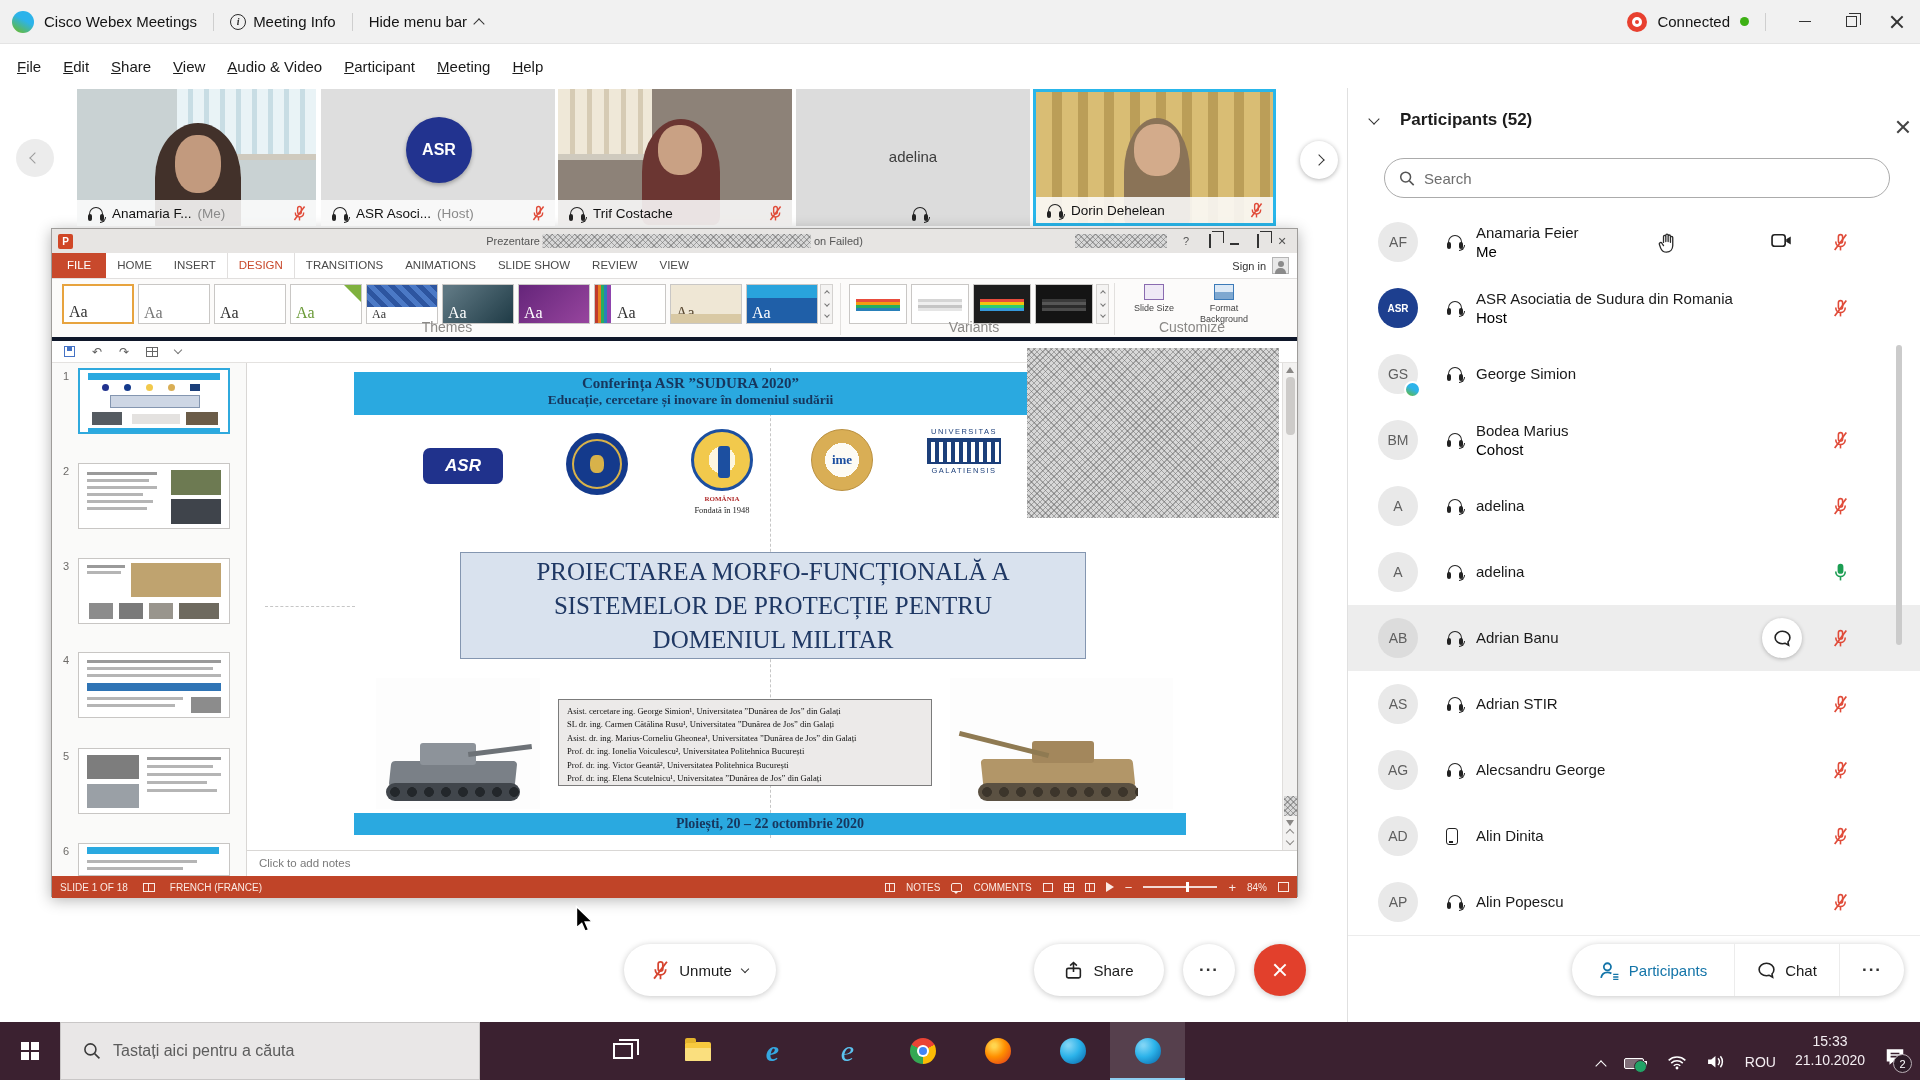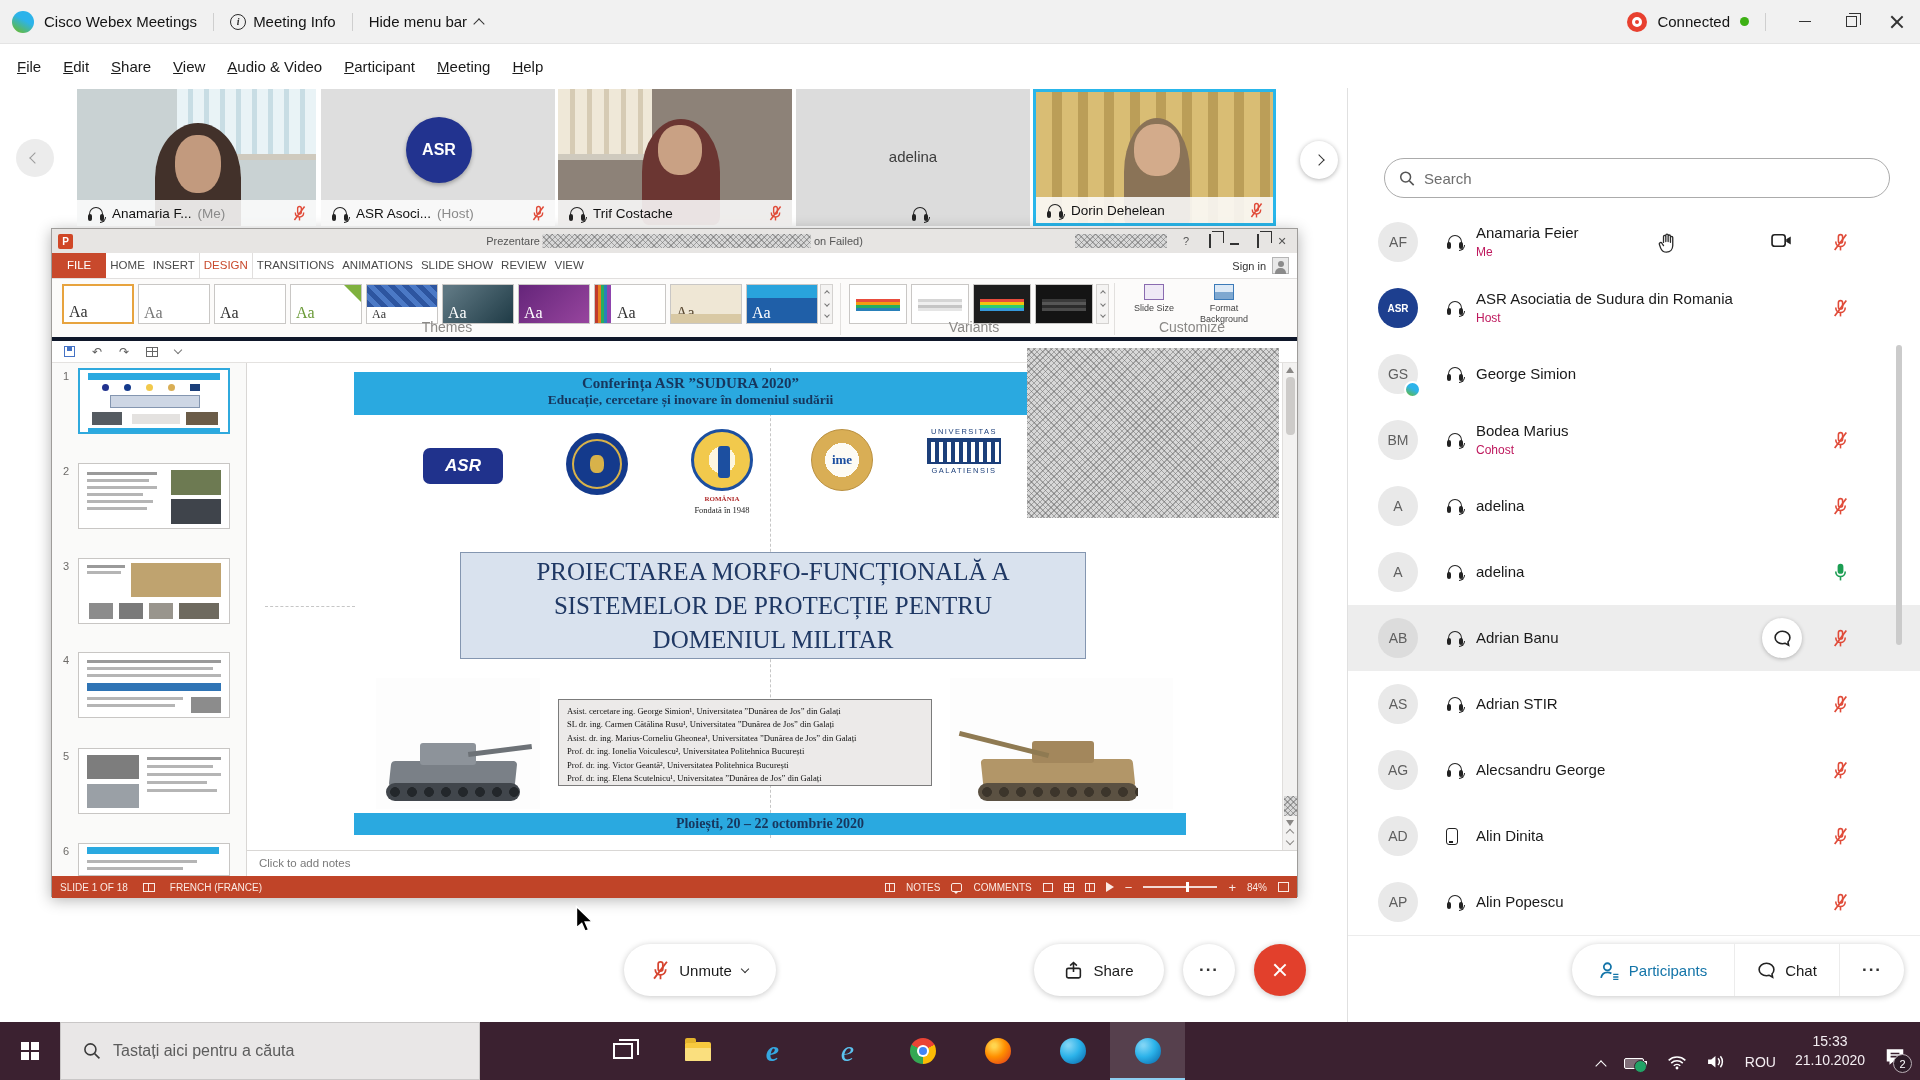--- a/index.html
+++ b/index.html
@@ -57,21 +57,21 @@
 
 
 .ppt{position:absolute;left:51px;top:228px;width:1247px;height:669px;background:#fff;border:1px solid #9e9c9a;box-shadow:0 3px 14px rgba(0,0,0,.3)}
 .ppt-title{position:relative;height:24px;background:#e7e5e3;display:flex;align-items:center;font-size:11px;color:#555}
 .ppt-icon{width:15px;height:15px;margin-left:6px;background:#d04727;color:#fff;font:700 10px/15px "Liberation Sans",sans-serif;text-align:center;border-radius:2px}
 .ppt-center{position:absolute;left:50%;top:0;height:24px;transform:translateX(-50%);display:flex;align-items:center;gap:3px}
 .hatch{background-color:#d8d8d8;background-image:repeating-linear-gradient(45deg,rgba(95,95,95,.45) 0 1px,transparent 1px 4px),repeating-linear-gradient(-45deg,rgba(95,95,95,.45) 0 1px,transparent 1px 4px)}
 .ppt-winbtns{margin-left:auto;display:flex;align-items:center;gap:2px;padding-right:4px}
 .pwb{width:22px;text-align:center;color:#555;font-size:11px}
 .tabs{height:26px;background:#fff;border-bottom:1px solid #e1dfde;display:flex;align-items:stretch;font-size:11.5px;color:#4a4a4a}
-.tab{padding:6px 4px 0}
+.tab{padding:6px 11px 0}
 .tab.file{background:#c8492c;color:#fff;padding:6px 15px 0}
 .tab.active{color:#c8492c;border-left:1px solid #e1dfde;border-right:1px solid #e1dfde;background:#fff}
 .signin{margin-left:auto;display:flex;align-items:center;gap:6px;padding-right:8px;font-size:11px;color:#333}
 .avatar-sq{position:relative;width:17px;height:17px;border:1px solid #b5b5b5;background:#e9e9e9}
 .avatar-sq::before{content:"";position:absolute;left:4.5px;top:2.5px;width:6px;height:6px;border-radius:50%;background:#8b8b8b}
 .avatar-sq::after{content:"";position:absolute;left:2px;top:9.5px;width:11px;height:6px;border-radius:5px 5px 0 0;background:#8b8b8b}
 .ribbon{position:relative;height:62px;background:#fcfbfa;border-bottom:4px solid #0f172a}
 .tile{position:absolute;top:5px;width:72px;height:40px;border:1px solid #c9c7c5;font:16px "Liberation Serif",serif;display:flex;align-items:flex-end;padding:1px 5px;color:#333;background:#fff;overflow:hidden}
 .tile.sel{border:2px solid #e7a33e}
 .t4{color:#6a9a37}
@@ -173,21 +173,21 @@
 .psearch input::placeholder{color:#6e6e6e}
 .prow{position:absolute;left:1348px;width:572px;height:66px}
 .prow.hl{background:#ededed}
 .pav{position:absolute;left:30px;top:13px;width:40px;height:40px;border-radius:50%;background:#e9e9e9;color:#5f5f5f;font-size:14px;display:flex;align-items:center;justify-content:center}
 .prow.hl .pav{background:#dcdcdc}
 .pav.asr{background:#1d3f8f;color:#fff;font:italic 700 10px "Liberation Sans",sans-serif}
 .presence{position:absolute;left:56px;top:40px;width:17px;height:17px;border-radius:50%;background:linear-gradient(210deg,#2cb3ea 45%,#5fb94c 90%);border:2px solid #fff}
 .pic{position:absolute;left:98px;top:25px}
 .pnm{position:absolute;left:128px;top:0;height:66px;display:flex;flex-direction:column;justify-content:center}
 .nm{font-size:15px;color:#1a1a1a;line-height:20px}
-.sb{font-size:12px;color:#be185d;line-height:18px}
+.sb{font-size:15px;color:#000000;line-height:18px}
 .ric{position:absolute;top:24px}
 .chatc{position:absolute;right:118px;top:13px;width:40px;height:40px;border-radius:50%;background:#fff;box-shadow:0 1px 4px rgba(0,0,0,.25);display:flex;align-items:center;justify-content:center}
 .pscroll2{position:absolute;left:1896px;top:345px;width:6px;height:300px;border-radius:3px;background:#cbcbcb}
 .phair{position:absolute;left:1348px;top:935px;width:572px;height:1px;background:#ececec}
 
 .pill{position:absolute;top:944px;height:52px;border-radius:26px;background:#fff;box-shadow:0 1px 6px rgba(0,0,0,.22);display:flex;align-items:center;justify-content:center;gap:10px;font-size:15px;color:#1a1a1a}
 .circle-btn{position:absolute;top:944px;width:52px;height:52px;border-radius:50%;background:#fff;box-shadow:0 1px 6px rgba(0,0,0,.22);display:flex;align-items:center;justify-content:center}
 .leave{background:#e2402c}
 .leave .xmark::before,.leave .xmark::after{background:#fff}
 .dots{font-size:17px;font-weight:700;color:#333;letter-spacing:1px}
@@ -601,20 +601,25 @@
         <span class="wic sq3" style="width:11px;height:10px"></span>
       </span>
     </div>
   </div>
 
   <svg class="cursor" style="left:575px;top:905px" width="19" height="28" viewBox="0 0 13 19">
       <path d="M1 1v14.5l3.6-3 2.3 5.4 2.4-1-2.3-5.3H12z" fill="#000" stroke="#fff" stroke-width="1"></path>
     </svg>
 
   <div class="pdiv"></div>
+  <div class="phead">
+    <span class="chev down" style="margin-left:22px"></span>
+    <span class="ptitle">Participants (52)</span>
+    <span class="pclose"><span class="xmark"></span></span>
+  </div>
   <div class="psearch">
     <svg width="17" height="17" viewBox="0 0 17 17">
         <circle cx="7" cy="7" r="5.2" fill="none" stroke="#555" stroke-width="1.6"></circle>
         <line x1="11" y1="11" x2="15.5" y2="15.5" stroke="#555" stroke-width="1.6"></line>
       </svg>
     <input type="text" placeholder="Search" style="">
   </div>
 
   <div class="prow" style="top:209px">
     <div class="pav">

